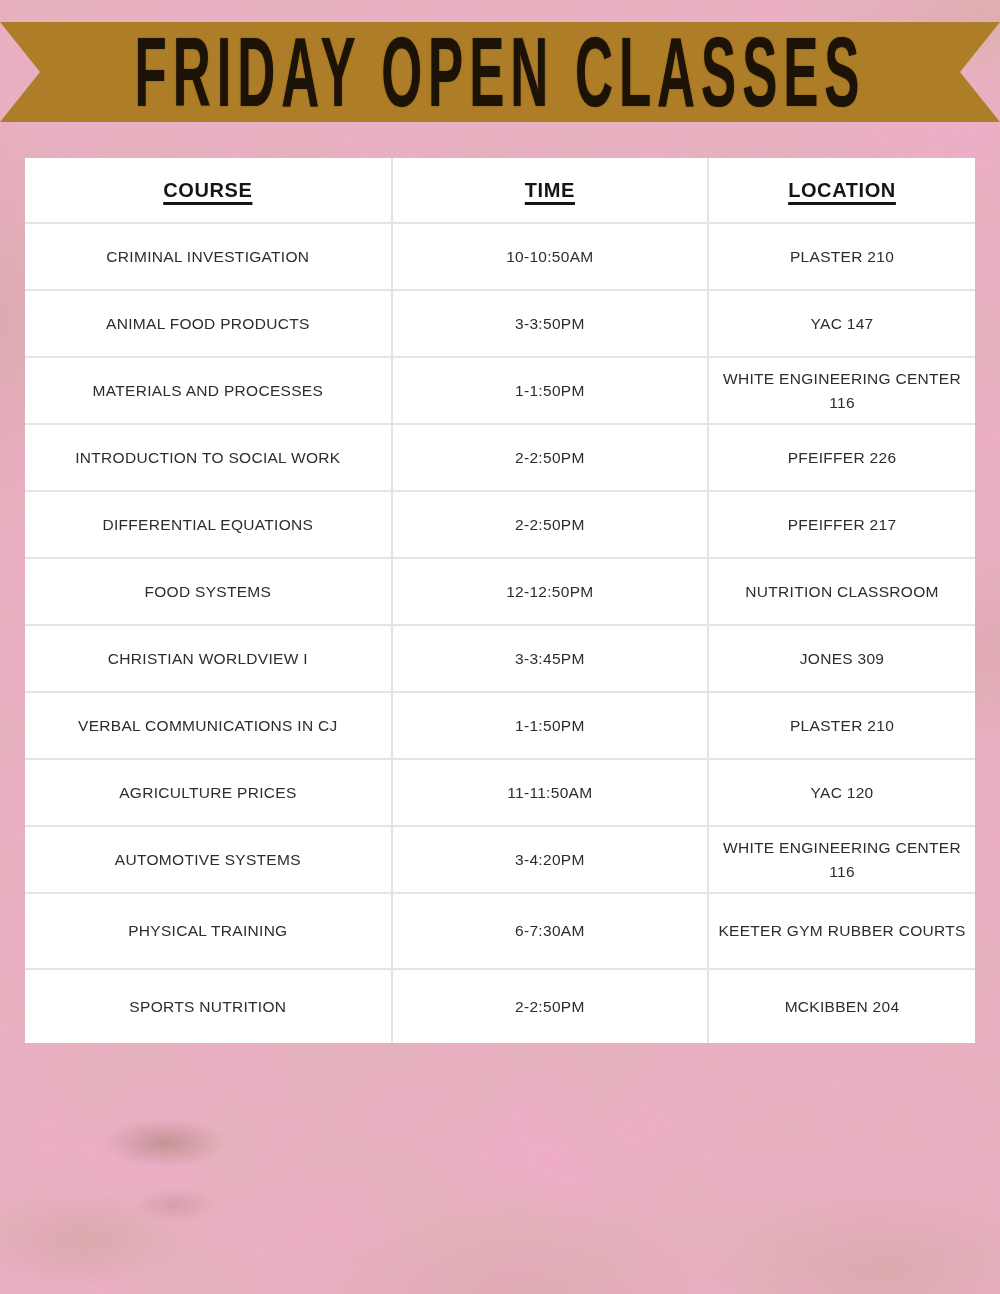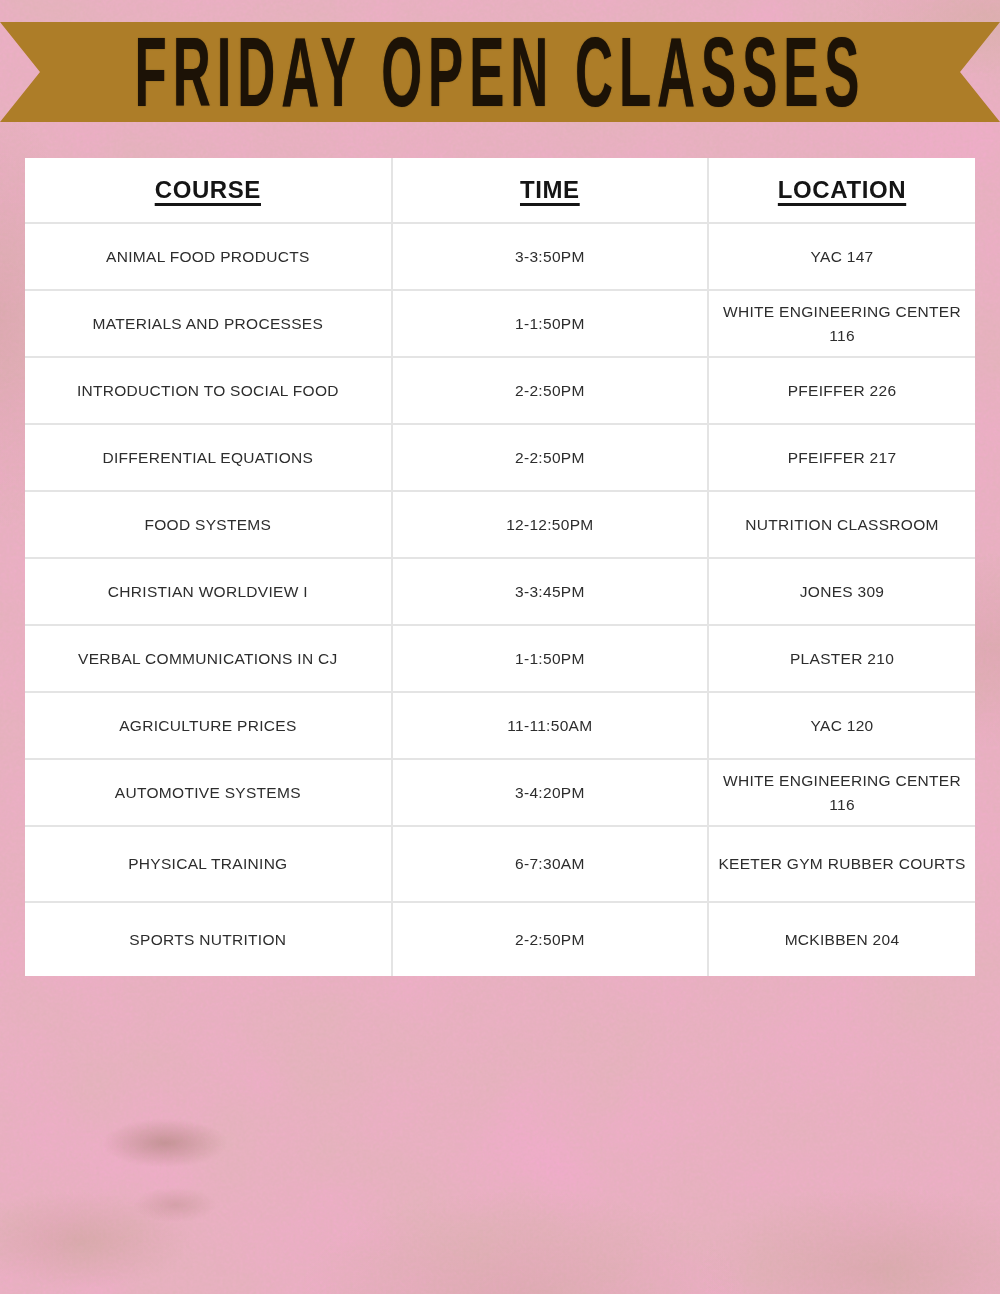--- a/index.html
+++ b/index.html
@@ -73,21 +73,21 @@
   }
   .schedule-table th,
   .schedule-table td {
     border: 2px solid #e4e4e4;
     text-align: center;
     vertical-align: middle;
     padding: 6px;
   }
   .schedule-table th {
     height: 65px;
-    font-size: 24px;
+    font-size: 20px;
     font-weight: 700;
     letter-spacing: 0.6px;
     color: #151515;
     text-decoration: underline;
     text-decoration-thickness: 2.5px;
     text-underline-offset: 5px;
   }
   .schedule-table td {
     height: 67px;
     font-size: 15.5px;
@@ -132,31 +132,36 @@
     </colgroup>
     <thead>
       <tr>
         <th>COURSE</th>
         <th>TIME</th>
         <th>LOCATION</th>
       </tr>
     </thead>
     <tbody>
       <tr>
+        <td>CRIMINAL INVESTIGATION</td>
+        <td>10-10:50AM</td>
+        <td>PLASTER 210</td>
+      </tr>
+      <tr>
         <td>ANIMAL FOOD PRODUCTS</td>
         <td>3-3:50PM</td>
         <td>YAC 147</td>
       </tr>
       <tr>
         <td>MATERIALS AND PROCESSES</td>
         <td>1-1:50PM</td>
         <td>WHITE ENGINEERING CENTER 116</td>
       </tr>
       <tr>
-        <td>INTRODUCTION TO SOCIAL FOOD</td>
+        <td>INTRODUCTION TO SOCIAL WORK</td>
         <td>2-2:50PM</td>
         <td>PFEIFFER 226</td>
       </tr>
       <tr>
         <td>DIFFERENTIAL EQUATIONS</td>
         <td>2-2:50PM</td>
         <td>PFEIFFER 217</td>
       </tr>
       <tr>
         <td>FOOD SYSTEMS</td>

